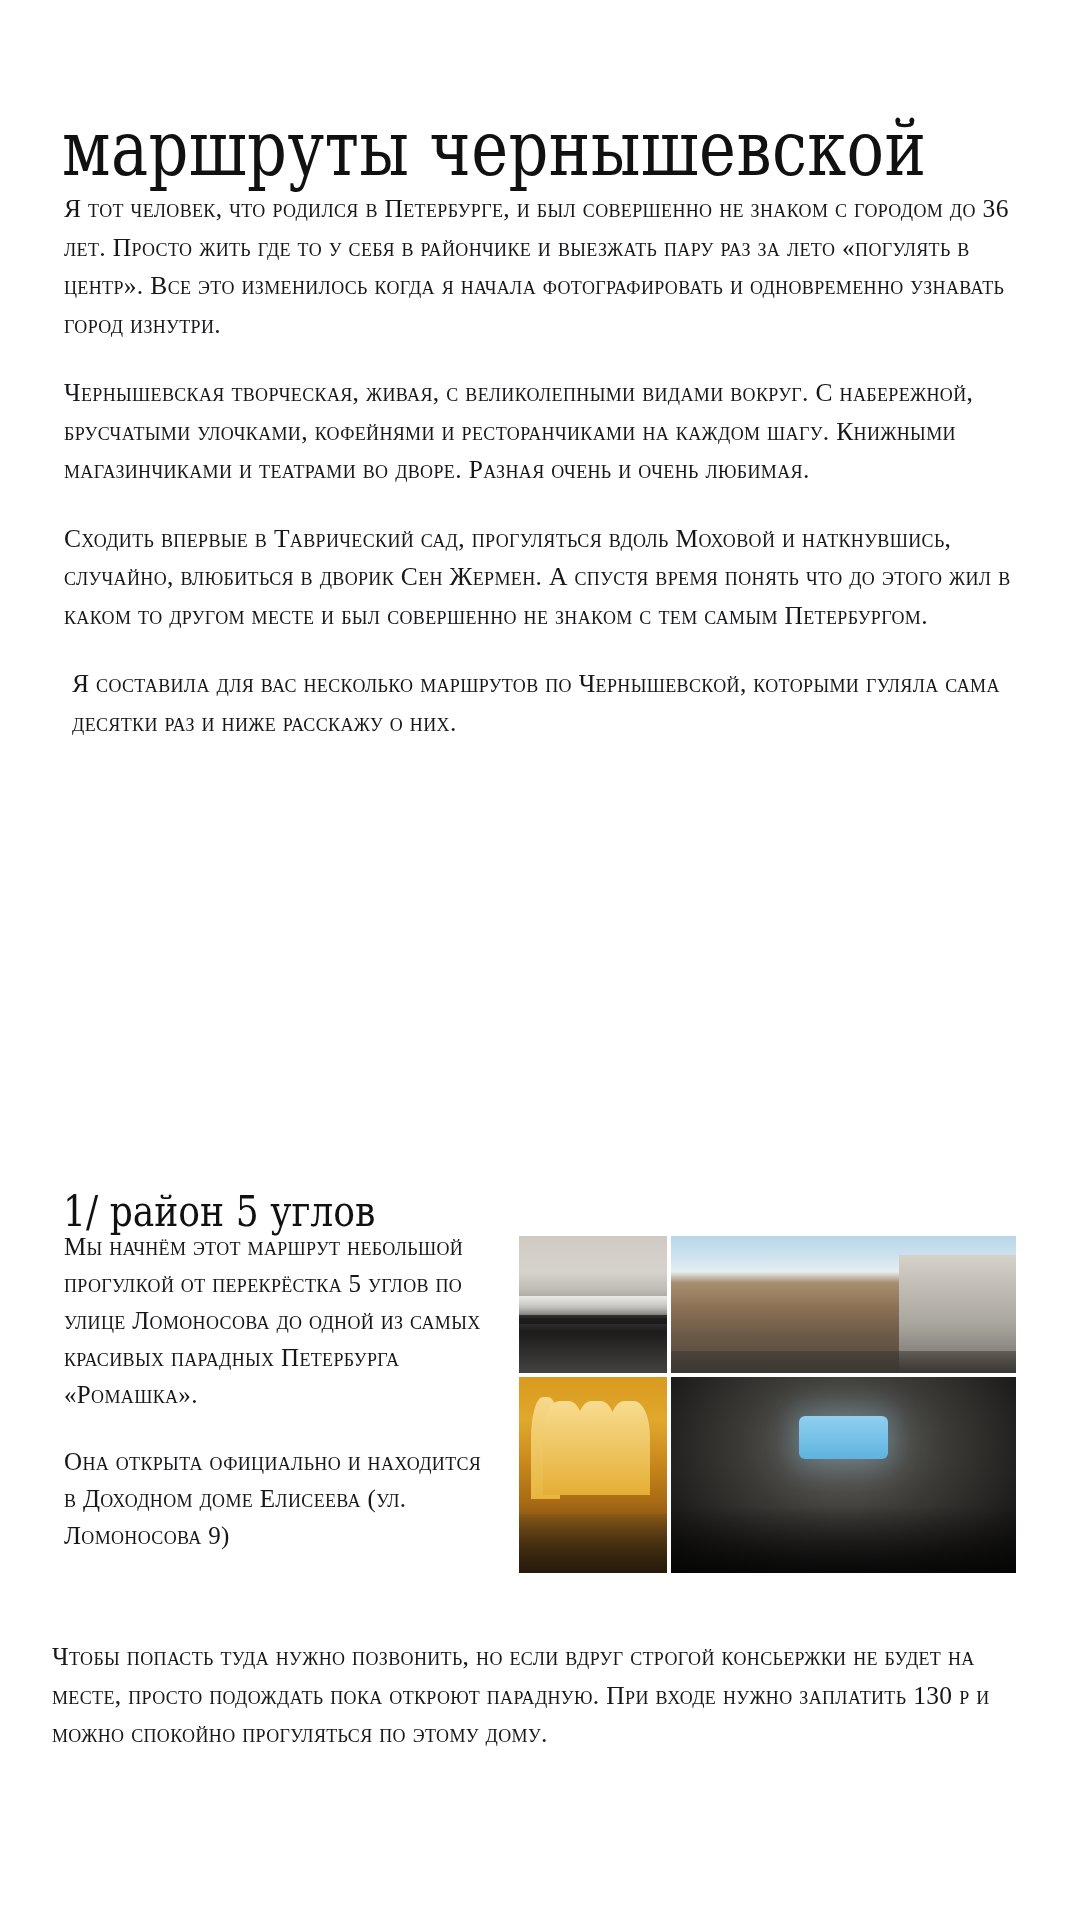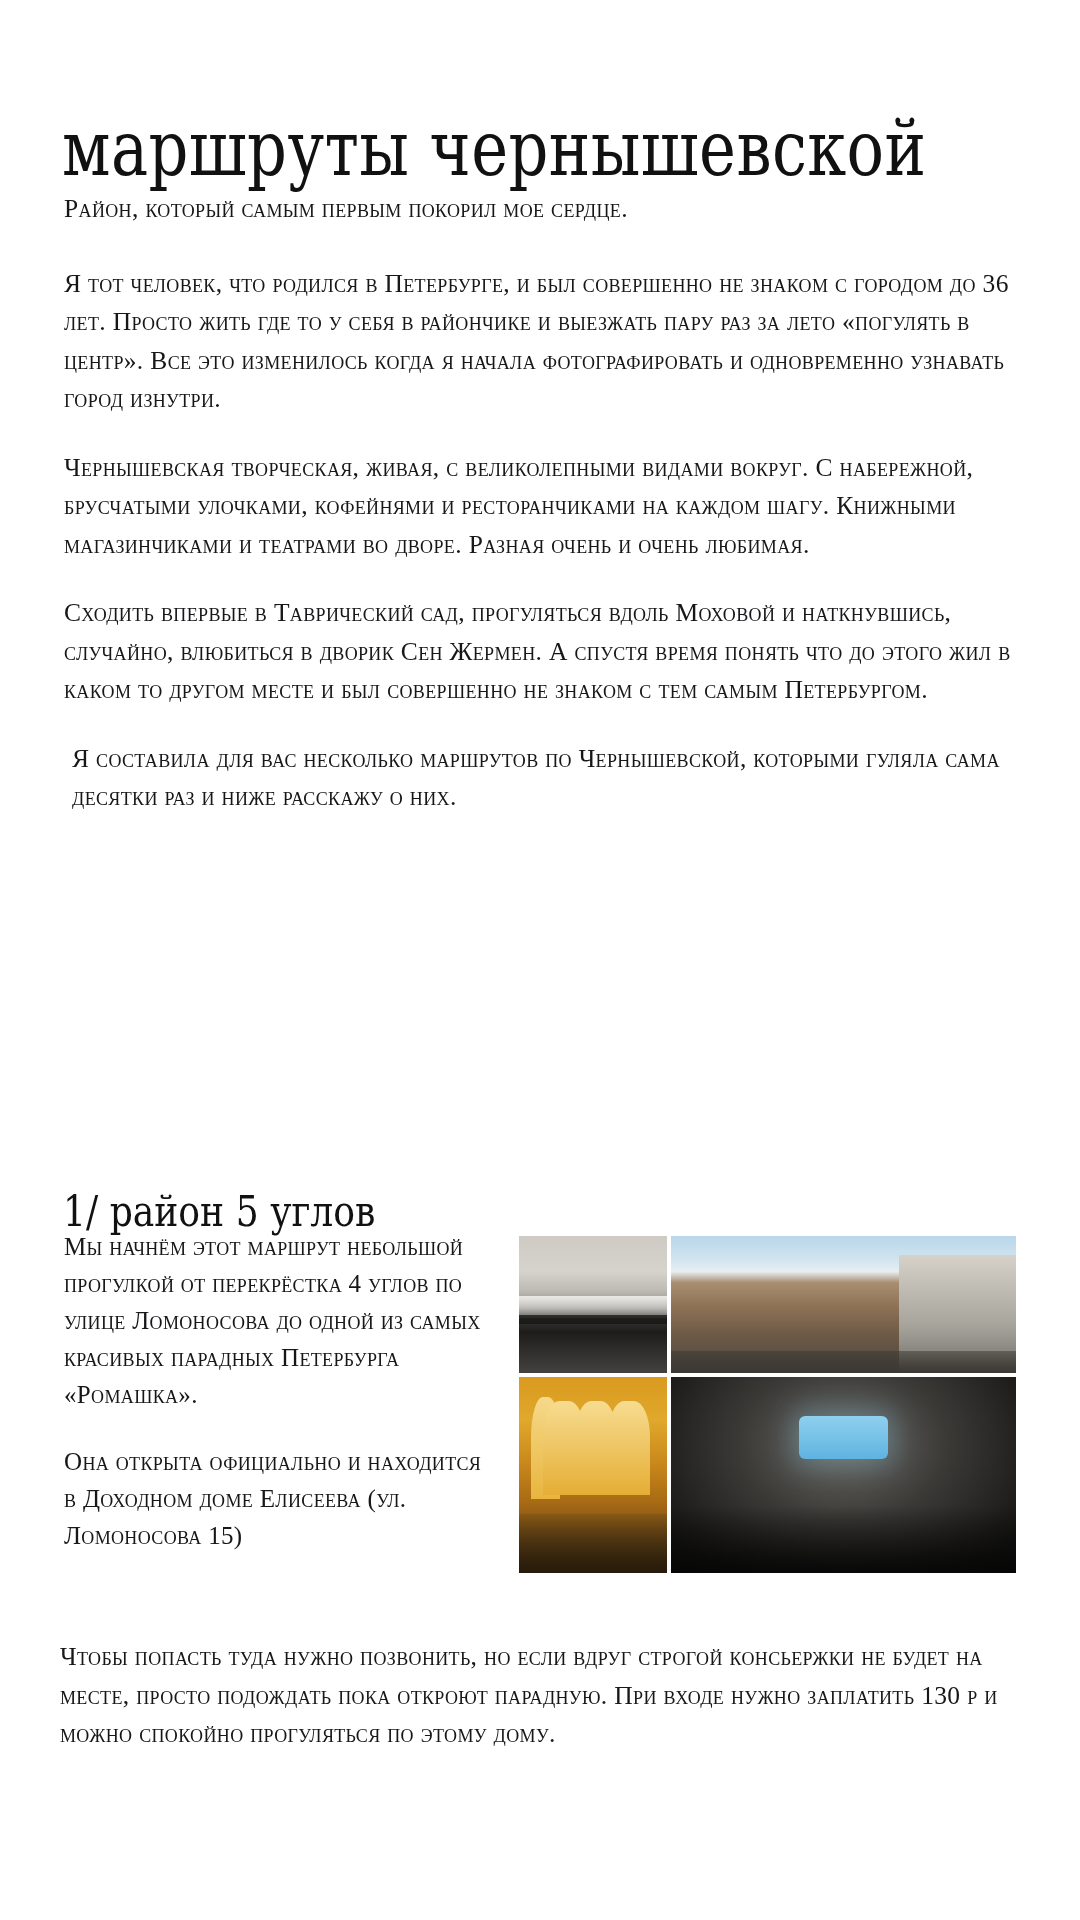--- a/index.html
+++ b/index.html
@@ -213,52 +213,51 @@
     content: "";
     position: absolute;
     left: 0; right: 0; bottom: 0;
     height: 34%;
     background: linear-gradient(to bottom, rgba(10,10,10,0), rgba(5,5,5,.9));
   }
 
   
   .closing {
     position: absolute;
-    left: 60px;
+    left: 52px;
     top: 1638px;
     width: 952px;
   }
   .closing .para {
     font-size: 25.5px;
     line-height: 38.5px;
     margin-bottom: 0;
   }
 </style>
 </head>
 <body>
 
 <div class="page">
 
   <h1 class="title">маршруты чернышевской</h1>
 
   <div class="content">
-    <p class="para lead">Район, который самым первым покорил мое сердце.</p>
     <p class="para">Я тот человек, что родился в Петербурге, и был совершенно не знаком с городом до 36 лет. Просто жить где то у себя в райончике и выезжать пару раз за лето «погулять в центр». Все  это изменилось когда я начала фотографировать и одновременно узнавать город изнутри.</p>
     <p class="para">Чернышевская творческая, живая, с великолепными видами вокруг. С набережной, брусчатыми улочками, кофейнями и ресторанчиками на каждом шагу. Книжными магазинчиками и театрами во дворе. Разная очень и очень любимая.</p>
     <p class="para">Сходить впервые в Таврический сад, прогуляться вдоль Моховой и наткнувшись, случайно, влюбиться в дворик Сен Жермен. А спустя время понять  что до этого жил в каком то другом месте и был совершенно не знаком с тем самым Петербургом.</p>
     <p class="para tight">Я составила для вас несколько маршрутов по Чернышевской, которыми гуляла сама десятки раз и ниже расскажу о них.</p>
   </div>
 
   <h2 class="section-heading">1/ район 5 углов</h2>
 
   <div class="route-block">
 
     <div class="route-text">
-      <p class="para">Мы начнём этот маршрут небольшой прогулкой  от перекрёстка 4 углов  по улице Ломоносова до одной из самых красивых парадных Петербурга «Ромашка».</p>
-      <p class="para">Она открыта официально и находится в Доходном доме Елисеева (ул. Ломоносова 15)</p>
+      <p class="para">Мы начнём этот маршрут небольшой прогулкой  от перекрёстка 5 углов  по улице Ломоносова до одной из самых красивых парадных Петербурга «Ромашка».</p>
+      <p class="para">Она открыта официально и находится в Доходном доме Елисеева (ул. Ломоносова 9)</p>
     </div>
 
     <div class="photo-grid">
       <div class="photo photo-river" aria-label="черно-белый вид на мост и набережную"></div>
 
       <div class="photo photo-street" aria-label="угловой дом на улице"></div>
 
       <div class="photo photo-stairs" aria-label="желтая парадная с лестницей">
         <span class="stair-win w1"></span>
         <span class="stair-win w2"></span>

